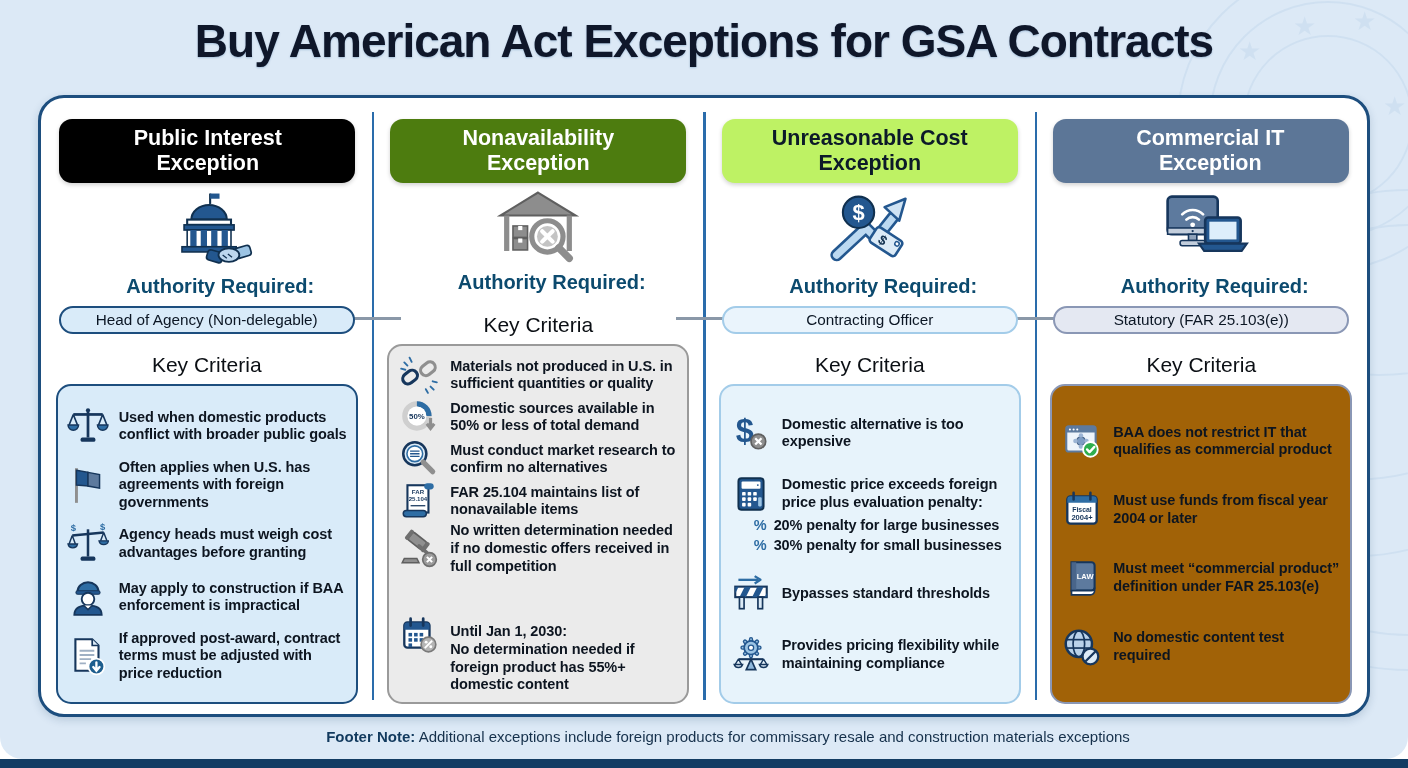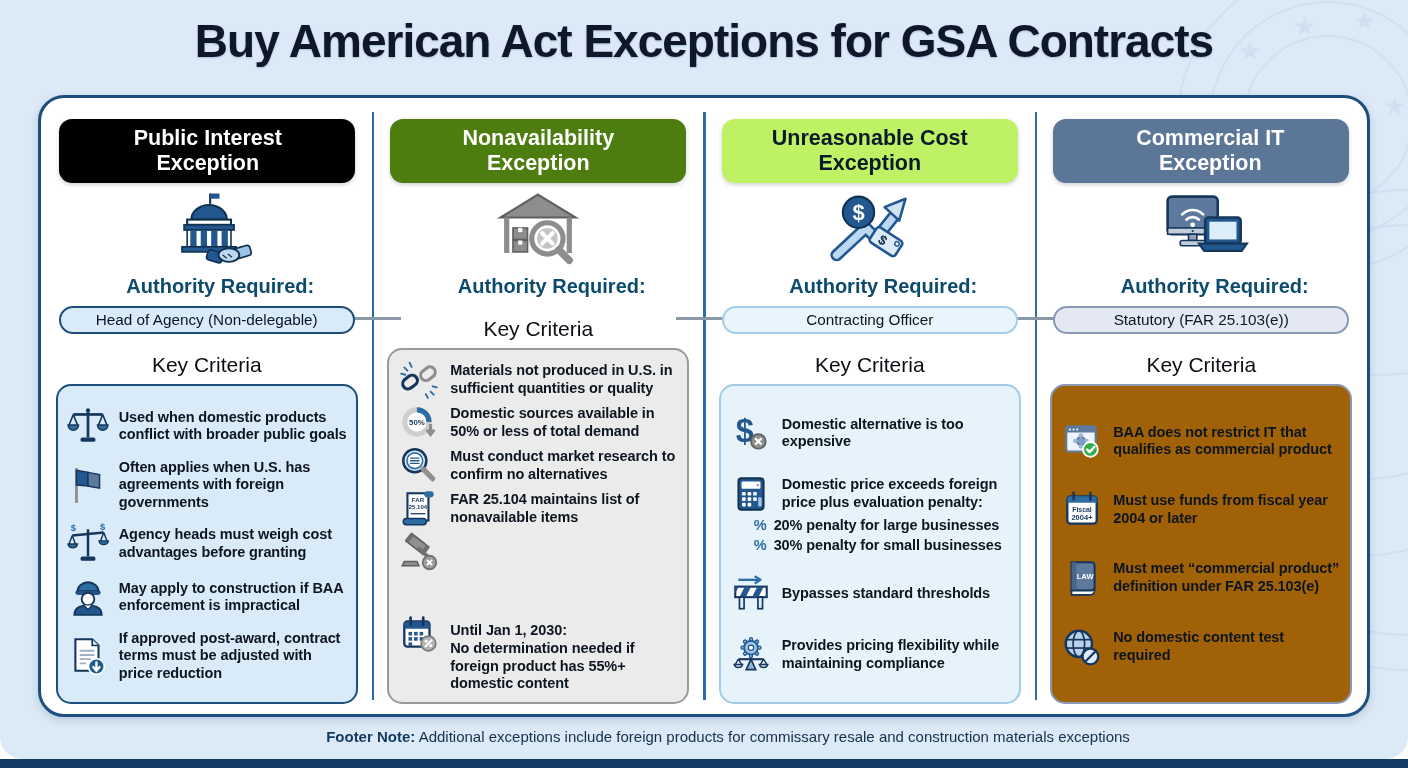--- a/index.html
+++ b/index.html
@@ -270,20 +270,21 @@
                 <rect x="10" y="7.5" width="17" height="9" rx="2" fill="#8f8f8f" stroke="#5f5f5f" stroke-width="1.6"></rect>
                 <rect x="7" y="6.5" width="4" height="11" rx="1.5" fill="#6f6f6f"></rect>
                 <rect x="26" y="6.5" width="4" height="11" rx="1.5" fill="#6f6f6f"></rect>
               </g>
               <line x1="20" y1="17" x2="28" y2="24" stroke="#6f6f6f" stroke-width="3.4" stroke-linecap="round"></line>
               <path d="M4 33 h16 l-2 -4 h-12 Z" fill="#8f8f8f" stroke="#5f5f5f" stroke-width="1.4"></path>
               <circle cx="30" cy="30" r="6.5" fill="#9c9c9c" stroke="#6f6f6f" stroke-width="1.6"></circle>
               <path d="M27.5 27.5 l5 5 M32.5 27.5 l-5 5" stroke="#fff" stroke-width="2"></path>
             </svg>
             </span>
+          <div class="crit-text">No written determination needed if no domestic offers received in full competition</div>
         </div>
         <div class="crit-row">
           <span class="crit-icon">
             <svg width="42" height="42" viewBox="0 0 40 40">
               <rect x="6" y="8" width="24" height="24" rx="3" fill="#fff" stroke="#16365c" stroke-width="2.2"></rect>
               <path d="M6 11 a3 3 0 0 1 3 -3 h18 a3 3 0 0 1 3 3 v4 H6 Z" fill="#23578f"></path>
               <line x1="12" y1="4.5" x2="12" y2="11" stroke="#16365c" stroke-width="2.6" stroke-linecap="round"></line>
               <line x1="24" y1="4.5" x2="24" y2="11" stroke="#16365c" stroke-width="2.6" stroke-linecap="round"></line>
               <g fill="#23578f">
                 <rect x="10" y="18" width="3.4" height="3.4"></rect>

